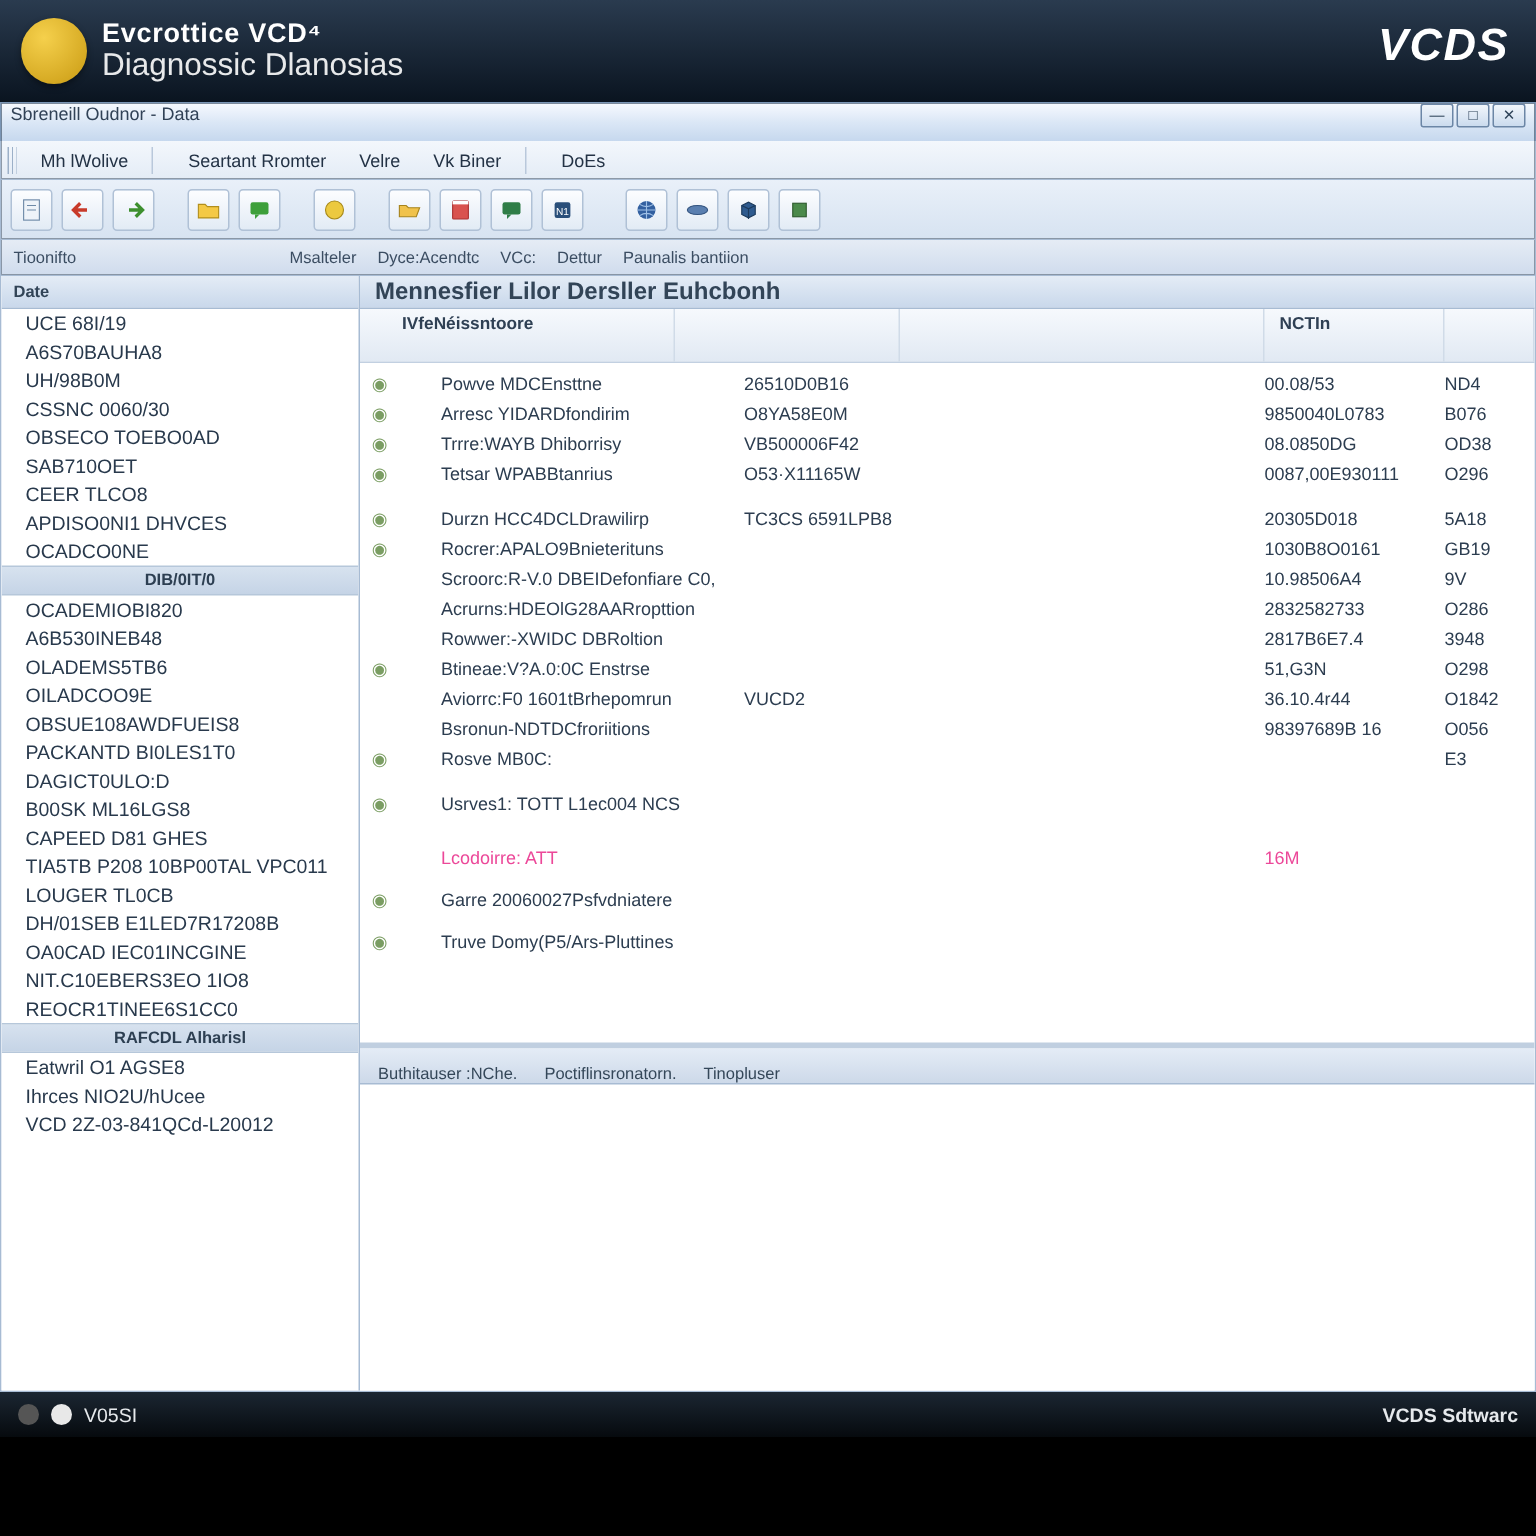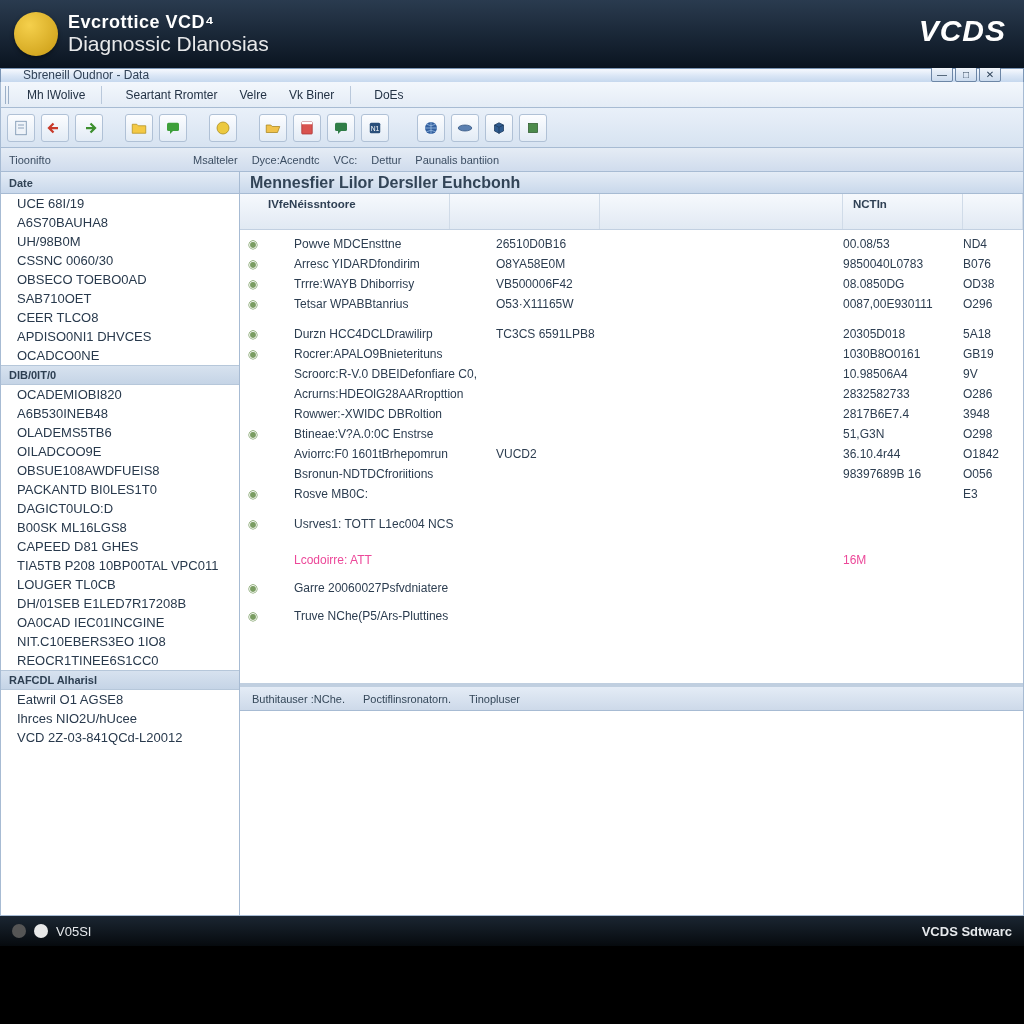--- a/index.html
+++ b/index.html
@@ -7,21 +7,21 @@
   
   
   .brand-banner { height: 68px; background: linear-gradient(#2a3b4f, #0a1420); color: #fff; display:flex; align-items:center; padding: 0 14px; position:relative; }
   .brand-logo { width:44px; height:44px; background: radial-gradient(circle at 35% 30%, #f5d04c, #c99a12); border-radius: 50%; margin-right:10px; box-shadow: 0 2px 4px rgba(0,0,0,.4); }
   .brand-text { line-height:1.1; }
   .brand-text .line1 { font-size:18px; font-weight:600; letter-spacing:.5px;}
   .brand-text .line2 { font-size:21px; opacity:.9;}
   .brand-right { position:absolute; right:18px; top:14px; font-size:30px; font-weight:700; font-style:italic; letter-spacing:1px; color:#fff;}
   
   
-  .win-titlebar { height:14px; background: linear-gradient(#f6f9fe,#dbe7f6,#c6d8ee); border:1px solid #7a95b5; border-bottom:none; display:flex; align-items:flex-end; padding:0 22px; font-size:12px; color:#314257; justify-content:space-between;}
+  .win-titlebar { height:26px; background: linear-gradient(#f6f9fe,#dbe7f6,#c6d8ee); border:1px solid #7a95b5; border-bottom:none; display:flex; align-items:flex-start; padding:0 6px; font-size:12px; color:#314257; justify-content:space-between;}
   .win-controls { display:flex; gap:2px; }
   .win-controls span{ width:22px; height:16px; border:1px solid #6c86a6; background:linear-gradient(#f2f6fb,#cbdbee); border-radius:2px; font-size:10px; display:flex; align-items:center; justify-content:center; color:#2d4258; cursor:default;}
   
   
   .menubar { height:26px; background: linear-gradient(#f3f7fc,#e4ecf6); border:1px solid #a7bbd3; border-top:none; display:flex; align-items:center; font-size:12px; color:#233245; gap:2px; padding:0 4px;}
   .menubar .item{ padding:3px 10px; border-radius:2px; cursor:default;}
   .menubar .spacer{ width:8px; border-left:1px solid #b9c8db; height:18px; margin:0 4px;}
   .menubar .handle{ width:6px; height:18px; background: repeating-linear-gradient(90deg,#9cb0c8,#9cb0c8 1px,transparent 1px,transparent 3px); margin-right:4px;}
   
   
@@ -32,21 +32,21 @@
   
   .subheader{ height:24px; background: linear-gradient(#e5ecf5,#d0dced); border:1px solid #a7bbd3; border-top:none; display:flex; align-items:center; font-size:11px; color:#3b4d62; padding:0 8px; gap:14px;}
   .subheader span:first-child{ width:170px;}
   
   
   .body { display:flex; height: 744px; border:1px solid #a7bbd3; border-top:none; background:#eef3f9;}
   
   
   .sidebar{ width:239px; background:#fff; border-right:1px solid #a7bbd3; display:flex; flex-direction:column; overflow:hidden;}
   .side-header{ height:22px; background:linear-gradient(#e4ecf6,#c9d8eb); border-bottom:1px solid #a7bbd3; padding:0 8px; font-size:11px; font-weight:600; color:#324457; display:flex; align-items:center;}
-  .side-group-label{ background:linear-gradient(#d7e2ef,#c5d4e6); padding:3px 8px; font-size:11px; font-weight:600; color:#2d3f52; border-top:1px solid #b6c7da; border-bottom:1px solid #b6c7da;}
+  .side-group-label{ background:linear-gradient(#d7e2ef,#c5d4e6); padding:3px 8px; font-size:11px; font-weight:600; color:#2d3f52; border-top:1px solid #b6c7da; border-bottom:1px solid #b6c7da;text-align:center;}
   .side-list{ overflow-y:auto; flex:1;}
   .side-item{ padding:2px 16px; font-size:13px; color:#28394c; white-space:nowrap; overflow:hidden; text-overflow:ellipsis; cursor:default;}
   
   
   .main{ flex:1; display:flex; flex-direction:column; background:#fff; }
   .main-header{ height:22px; background:linear-gradient(#e4ecf6,#c9d8eb); border-bottom:1px solid #a7bbd3; font-size:16px; font-weight:600; color:#324457; padding:0 10px; display:flex; align-items:center;}
   .cols-header{ height:36px; background:linear-gradient(#f6f9fd,#e1e9f3); border-bottom:1px solid #c2d0e1; display:flex; font-size:11.5px; font-weight:600; color:#2f4054;}
   .cols-header div{ padding:4px 10px; border-right:1px solid #d0dbe8;}
   .c1{ width:210px; padding-left:28px !important;}
   .c2{ width:130px;margin-left:20px;}
@@ -59,21 +59,21 @@
   .row .ic{ width:26px; display:flex; justify-content:center; color:#7a9d62;}
   .row .c1{ width:210px; padding-left:0; white-space:nowrap; overflow:hidden;}
   .row .c2{ width:130px; white-space:nowrap;}
   .row .cfill{ flex:1;}
   .row .c3{ width:120px;}
   .row .c4{ width:60px;}
   .row.group{ padding-left:26px; font-weight:400; margin-top:8px; color:#ec4899;}
   
   
   .bottom-panel{ height:232px; border-top:4px solid #c0cfe0; background:#fff; display:flex; flex-direction:column;}
-  .bottom-tabs{ height:24px; background:linear-gradient(#e4ecf6,#cdd9e9); border-bottom:1px solid #a7bbd3; display:flex; align-items:center; font-size:11px; color:#344759; gap:18px; padding:0 12px;}
+  .bottom-tabs{ height:24px; background:linear-gradient(#e4ecf6,#cdd9e9); border-bottom:1px solid #a7bbd3; display:flex; align-items:flex-end; font-size:11px; color:#344759; gap:18px; padding:0 12px;}
   .bottom-content{ flex:1;}
   
   
   .footer{ height:30px; background:linear-gradient(#1b2632,#060a0e); color:#e6e9ec; display:flex; align-items:center; justify-content:space-between; padding:0 12px; font-size:13px;}
   .footer-left{ display:flex; align-items:center; gap:8px;}
   .footer-dot{ width:14px; height:14px; border-radius:50%; background:#e8e8e8;}
   
   
   ::-webkit-scrollbar{ width:16px; height:16px;}
   ::-webkit-scrollbar-track{ background:#e8eef6; border-left:1px solid #c2d0e1;}
@@ -369,21 +369,21 @@
           <div class="cfill"></div>
           <div class="c3">16M</div>
           <div class="c4"></div>
         </div>
         <div class="row" style="margin-top: 8px;">
           <span class="ic">◉</span>
           <div class="c1" style="width:auto">Garre 20060027Psfvdniatere</div>
         </div>
         <div class="row" style="margin-top: 8px;">
           <span class="ic">◉</span>
-          <div class="c1" style="width:auto">Truve NChe(P5/Ars-Pluttines</div>
+          <div class="c1" style="width:auto">Truve Domy(P5/Ars-Pluttines</div>
         </div>
       </div>
 
     <div class="bottom-panel">
       <div class="bottom-tabs">
         <span>Buthitauser :NChe.</span>
         <span>Poctiflinsronatorn.</span>
         <span>Tinopluser</span>
       </div>
       <div class="bottom-content"></div>

